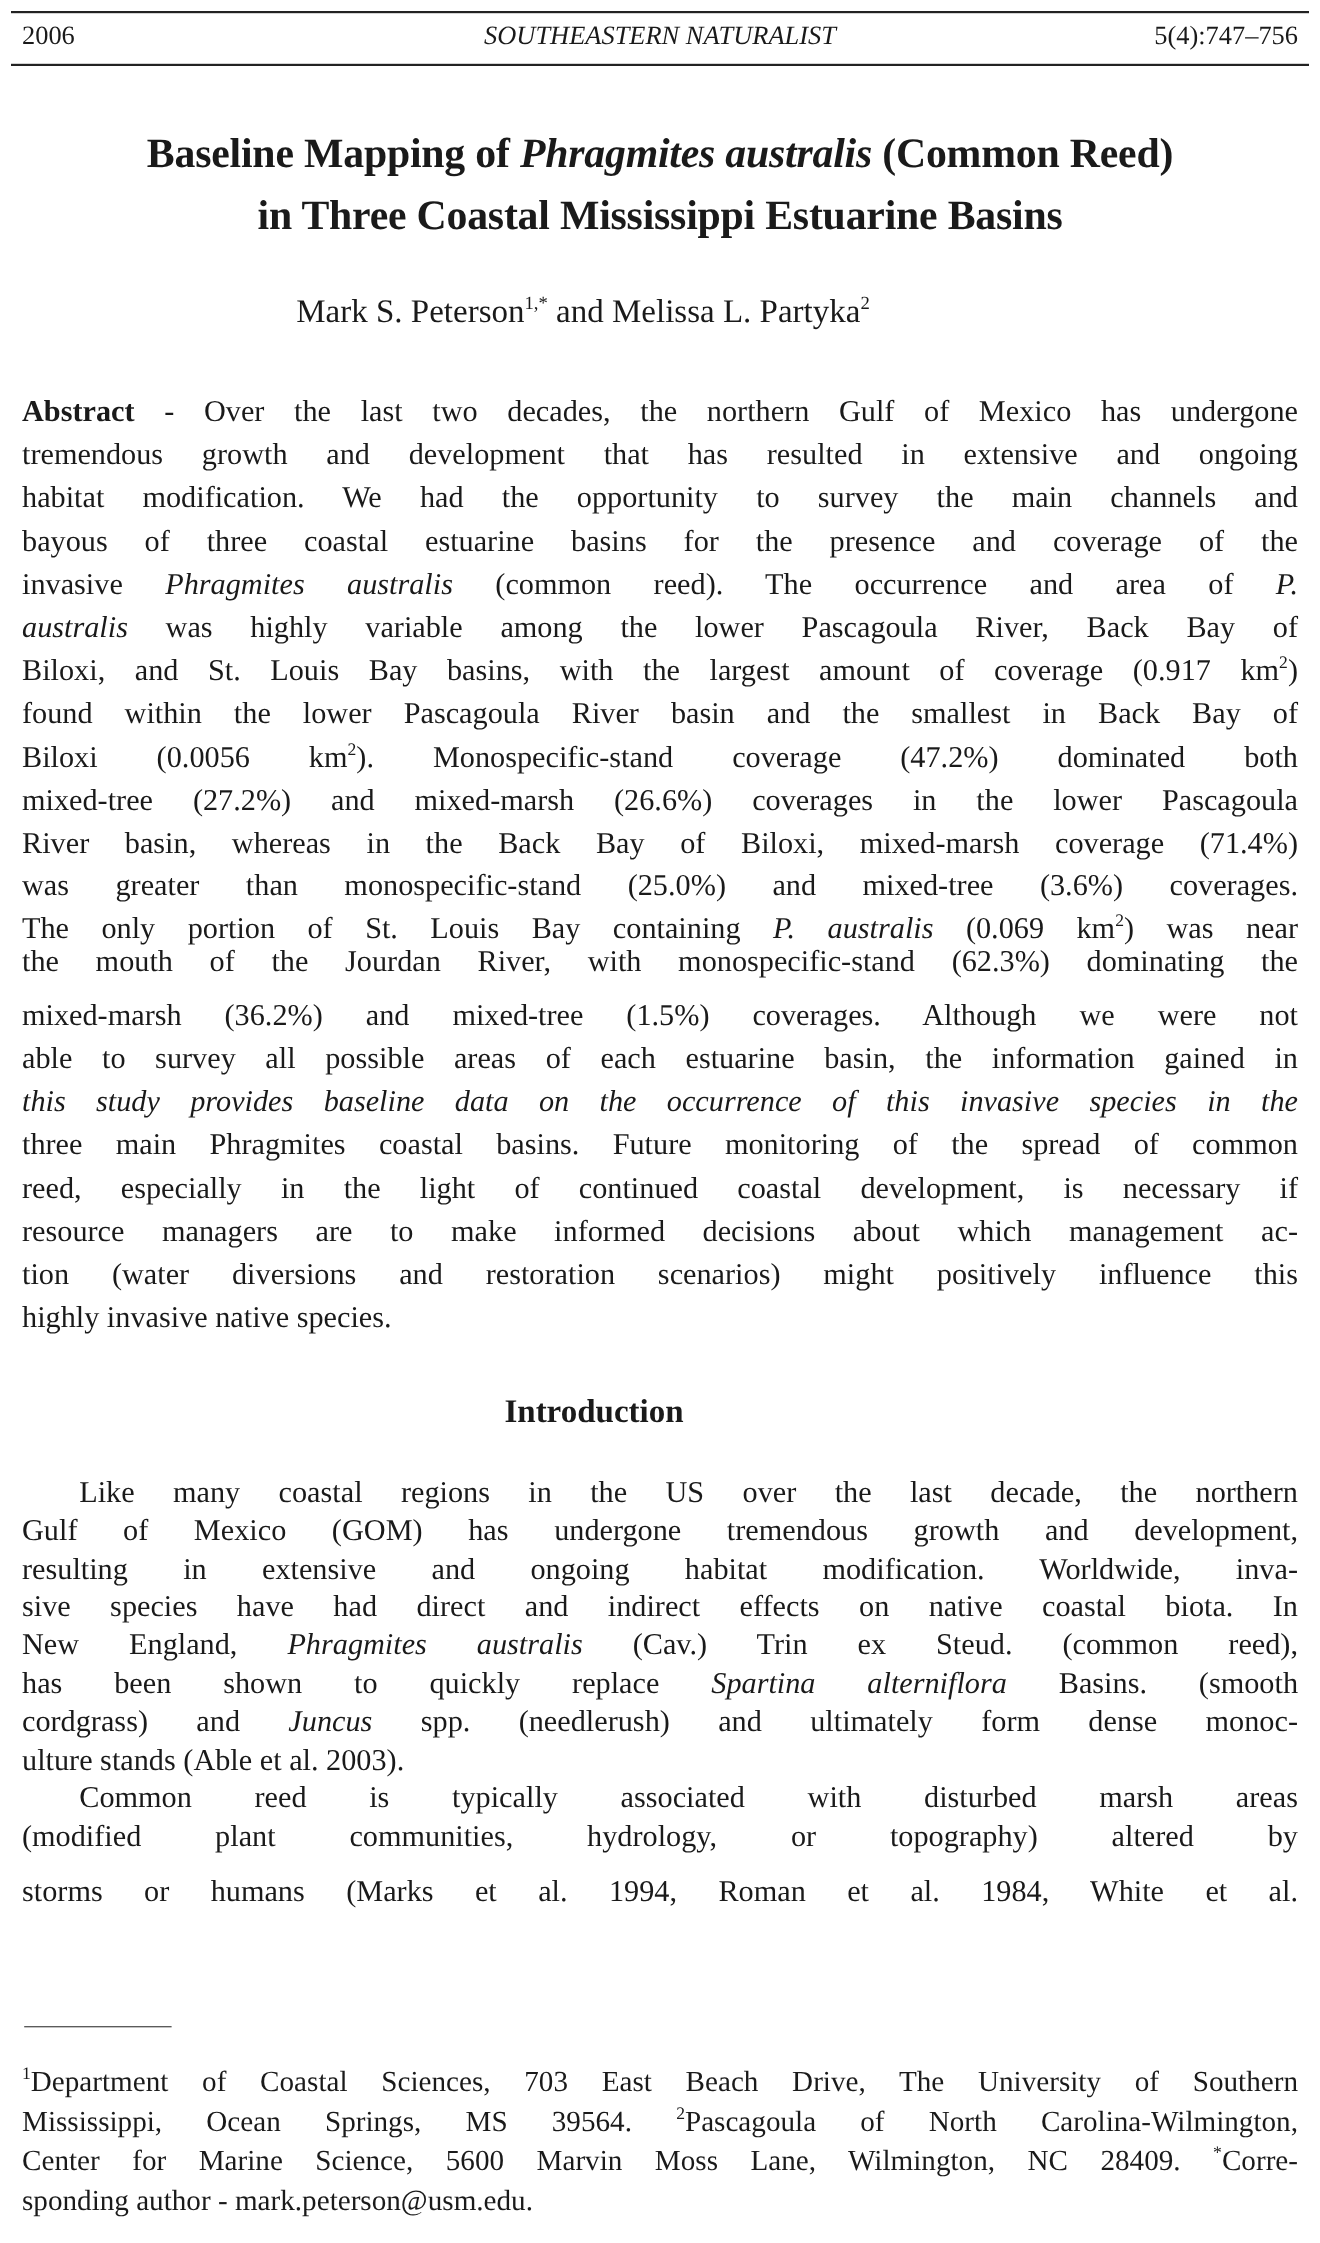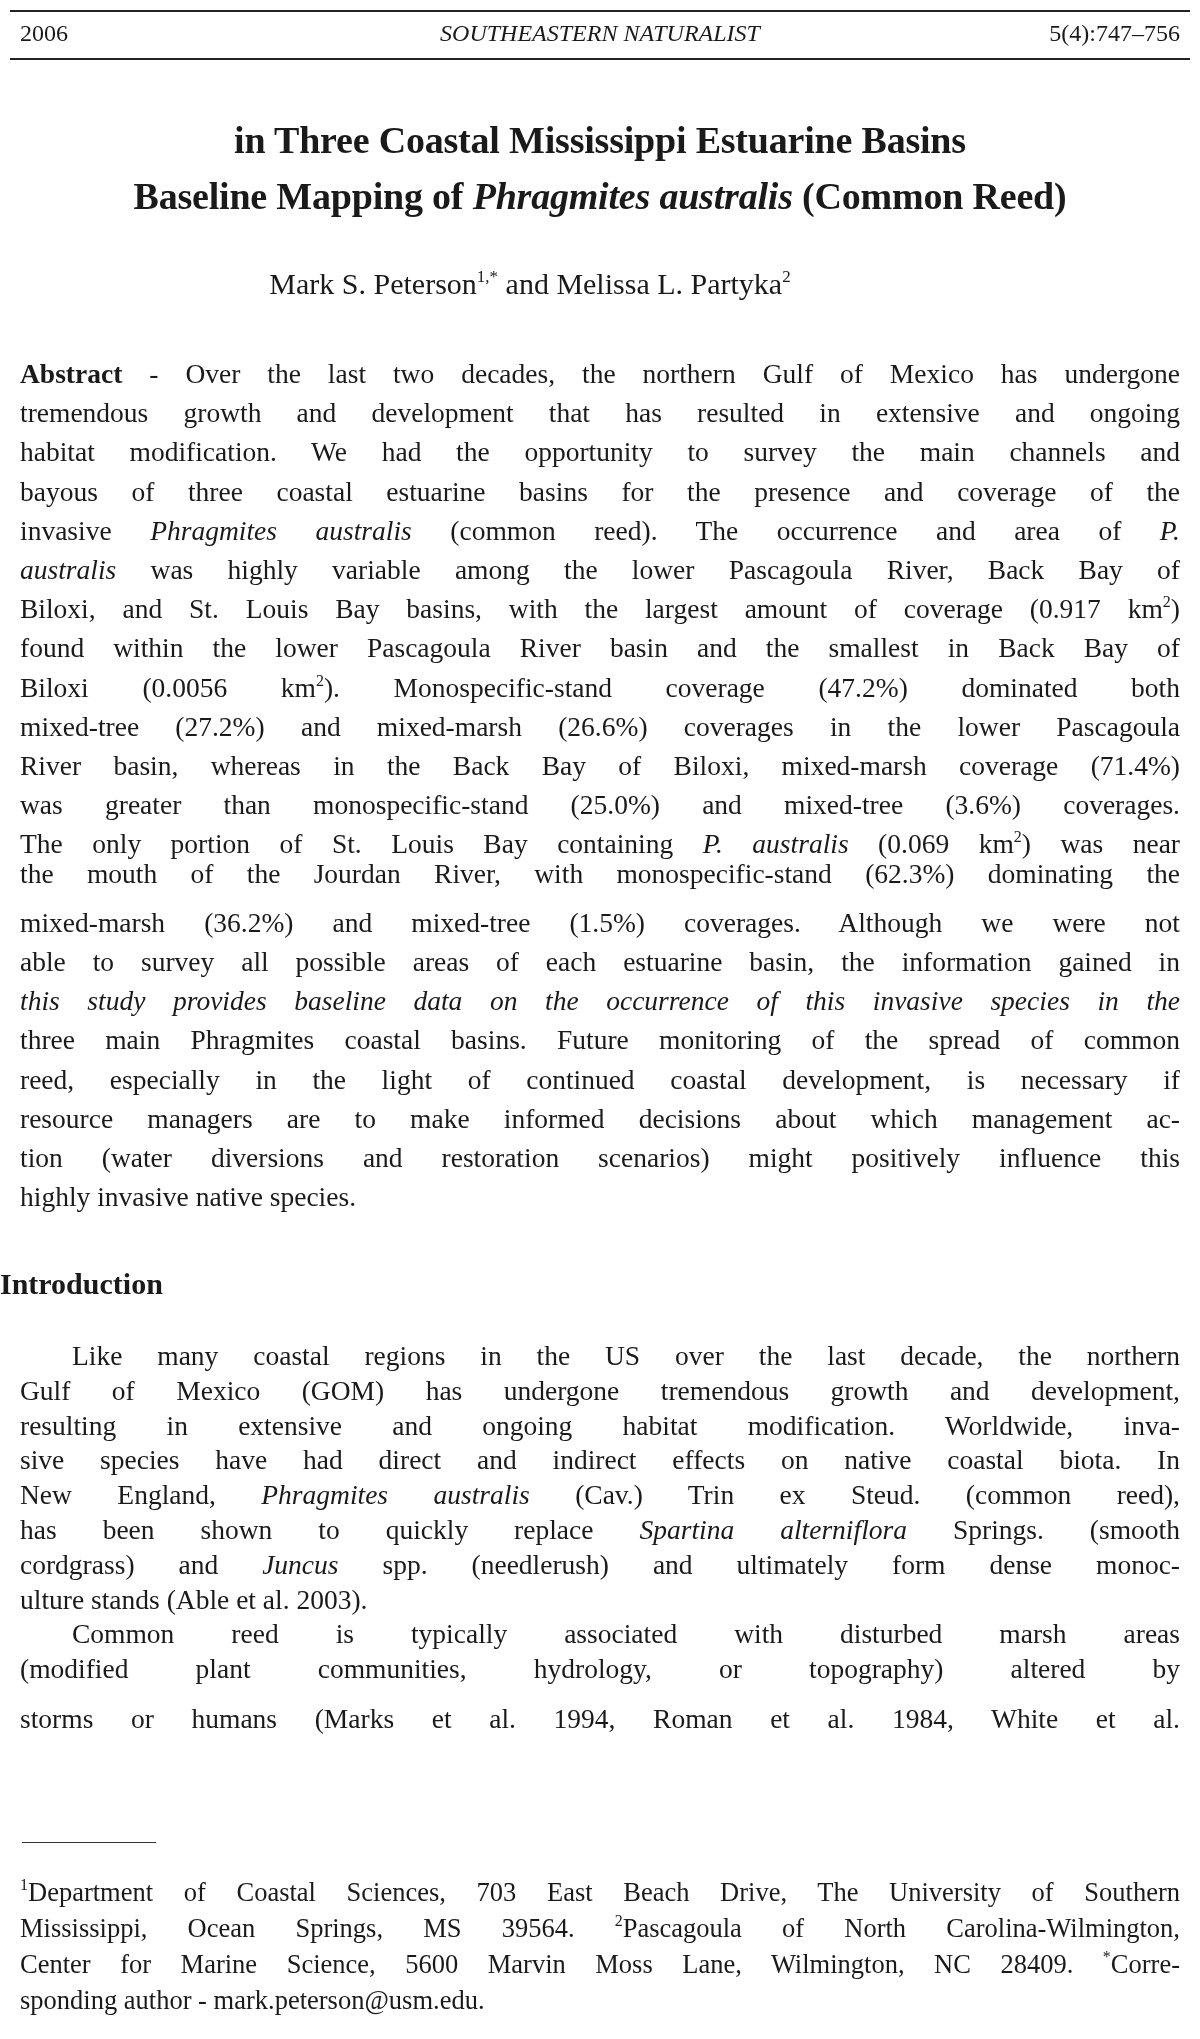--- a/index.html
+++ b/index.html
@@ -20,38 +20,38 @@
   .authors sup { font-size: 17px; vertical-align: 12px; line-height: 0; }
   .lines { position: absolute; left: 20px; width: 1160px; }
   .line { position: absolute; left: 0; width: 1160px; height: 40px; white-space: nowrap;
           font-size: 27.5px; line-height: 40px; text-align: justify; text-align-last: justify; }
   .line.last { text-align-last: left; }
   .line.indent { padding-left: 52px; width: 1108px; }
   .line.small { font-size: 26.5px; }
   .line sup { font-size: 16px; vertical-align: 11px; line-height: 0; }
   .line i { font-style: italic; }
   .line b { font-weight: bold; }
-  .section-heading { position: absolute; left: 0; width: 1080px; top: 1264px;
+  .section-heading { position: absolute; left: 0; width: 1080px; text-align: center; top: 1264px;
                      font-size: 30px; line-height: 40px; font-weight: bold; }
   .footnote-rule { position: absolute; left: 22px; top: 1842px; width: 134px; border-top: 1.5px solid #333; }
 </style>
 </head>
 <body>
 
 <div class="rule" id="rule-top"></div>
 <div class="running-head">
   <span class="left">2006</span>
   <span class="center">SOUTHEASTERN NATURALIST</span>
   <span class="right">5(4):747–756</span>
 </div>
 <div class="rule" id="rule-bottom"></div>
 
 <div class="title">
+  <div><span>Baseline Mapping of </span><i>Phragmites australis</i><span> (Common Reed)</span></div>
   <div><span>in Three Coastal Mississippi Estuarine Basins</span></div>
-  <div><span>Baseline Mapping of </span><i>Phragmites australis</i><span> (Common Reed)</span></div>
 </div>
 
 <div class="authors"><span>Mark S. Peterson</span><sup>1,*</sup><span> and Melissa L. Partyka</span><sup>2</sup></div>
 
 <div class="lines" id="abstract-block" style="top:354px;">
     <div class="line" style="top: 0px;"><b>Abstract</b><span> - Over the last two decades, the northern Gulf of Mexico has undergone</span></div>
     <div class="line" style="top: 39.2px;"><span>tremendous growth and development that has resulted in extensive and ongoing</span></div>
     <div class="line" style="top: 78.4px;"><span>habitat modification. We had the opportunity to survey the main channels and</span></div>
     <div class="line" style="top: 117.6px;"><span>bayous of three coastal estuarine basins for the presence and coverage of the</span></div>
     <div class="line" style="top: 156.8px;"><span>invasive </span><i>Phragmites australis</i><span> (common reed). The occurrence and area of </span><i>P.</i></div>
@@ -74,21 +74,21 @@
     <div class="line last" style="top: 823.2px;"><span>highly invasive native species.</span></div>
   </div>
 
 <div class="section-heading">Introduction</div>
 <div class="lines" style="top:1336px;">
     <div class="line indent" style="top: 0px;"><span>Like many coastal regions in the US over the last decade, the northern</span></div>
     <div class="line" style="top: 34.8px;"><span>Gulf of Mexico (GOM) has undergone tremendous growth and development,</span></div>
     <div class="line" style="top: 69.6px;"><span>resulting in extensive and ongoing habitat modification. Worldwide, inva-</span></div>
     <div class="line" style="top: 104.4px;"><span>sive species have had direct and indirect effects on native coastal biota. In</span></div>
     <div class="line" style="top: 139.2px;"><span>New England, </span><i>Phragmites australis</i><span> (Cav.) Trin ex Steud. (common reed),</span></div>
-    <div class="line" style="top: 174px;"><span>has been shown to quickly replace </span><i>Spartina alterniflora</i><span> Springs. (smooth</span></div>
+    <div class="line" style="top: 174px;"><span>has been shown to quickly replace </span><i>Spartina alterniflora</i><span> Basins. (smooth</span></div>
     <div class="line" style="top: 208.8px;"><span>cordgrass) and </span><i>Juncus</i><span> spp. (needlerush) and ultimately form dense monoc-</span></div>
     <div class="line last" style="top: 243.6px;"><span>ulture stands (Able et al. 2003).</span></div>
   </div>
 <div class="lines" style="top:1614px;">
     <div class="line indent" style="top: 0px;"><span>Common reed is typically associated with disturbed marsh areas</span></div>
     <div class="line" style="top: 34.8px;"><span>(modified plant communities, hydrology, or topography) altered by</span></div>
     <div class="line" style="top: 69.6px; margin-top: 15px;"><span>storms or humans (Marks et al. 1994, Roman et al. 1984, White et al.</span></div>
   </div>
 
 <div class="footnote-rule"></div>

